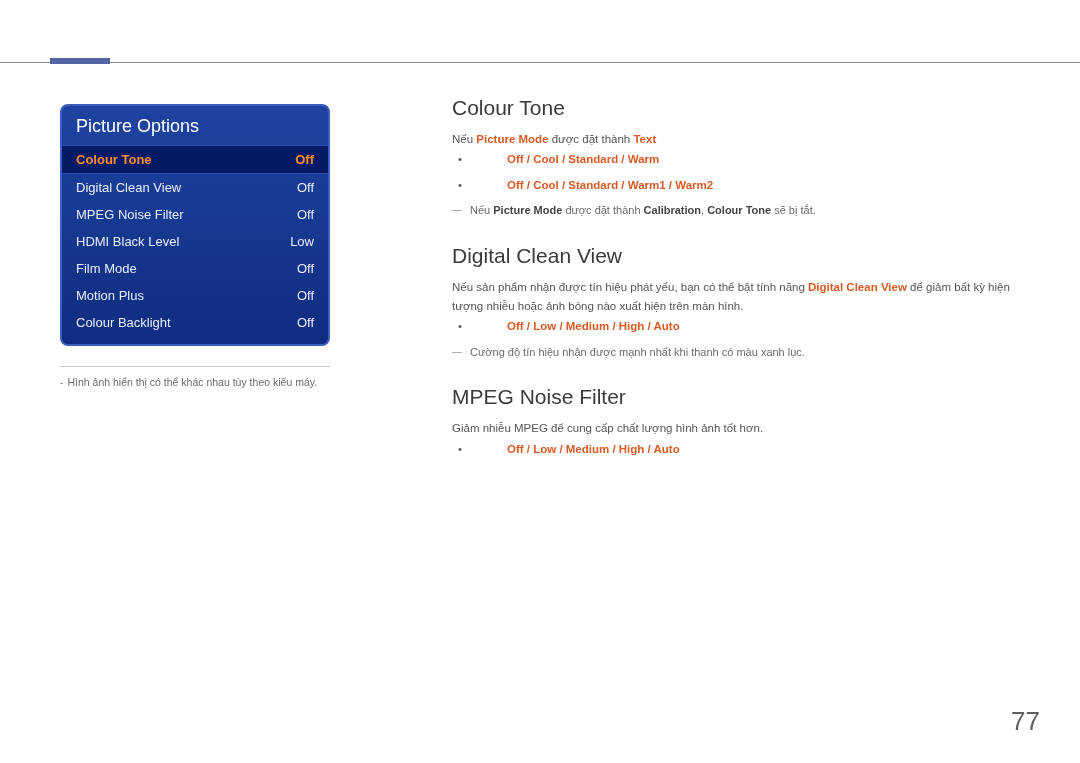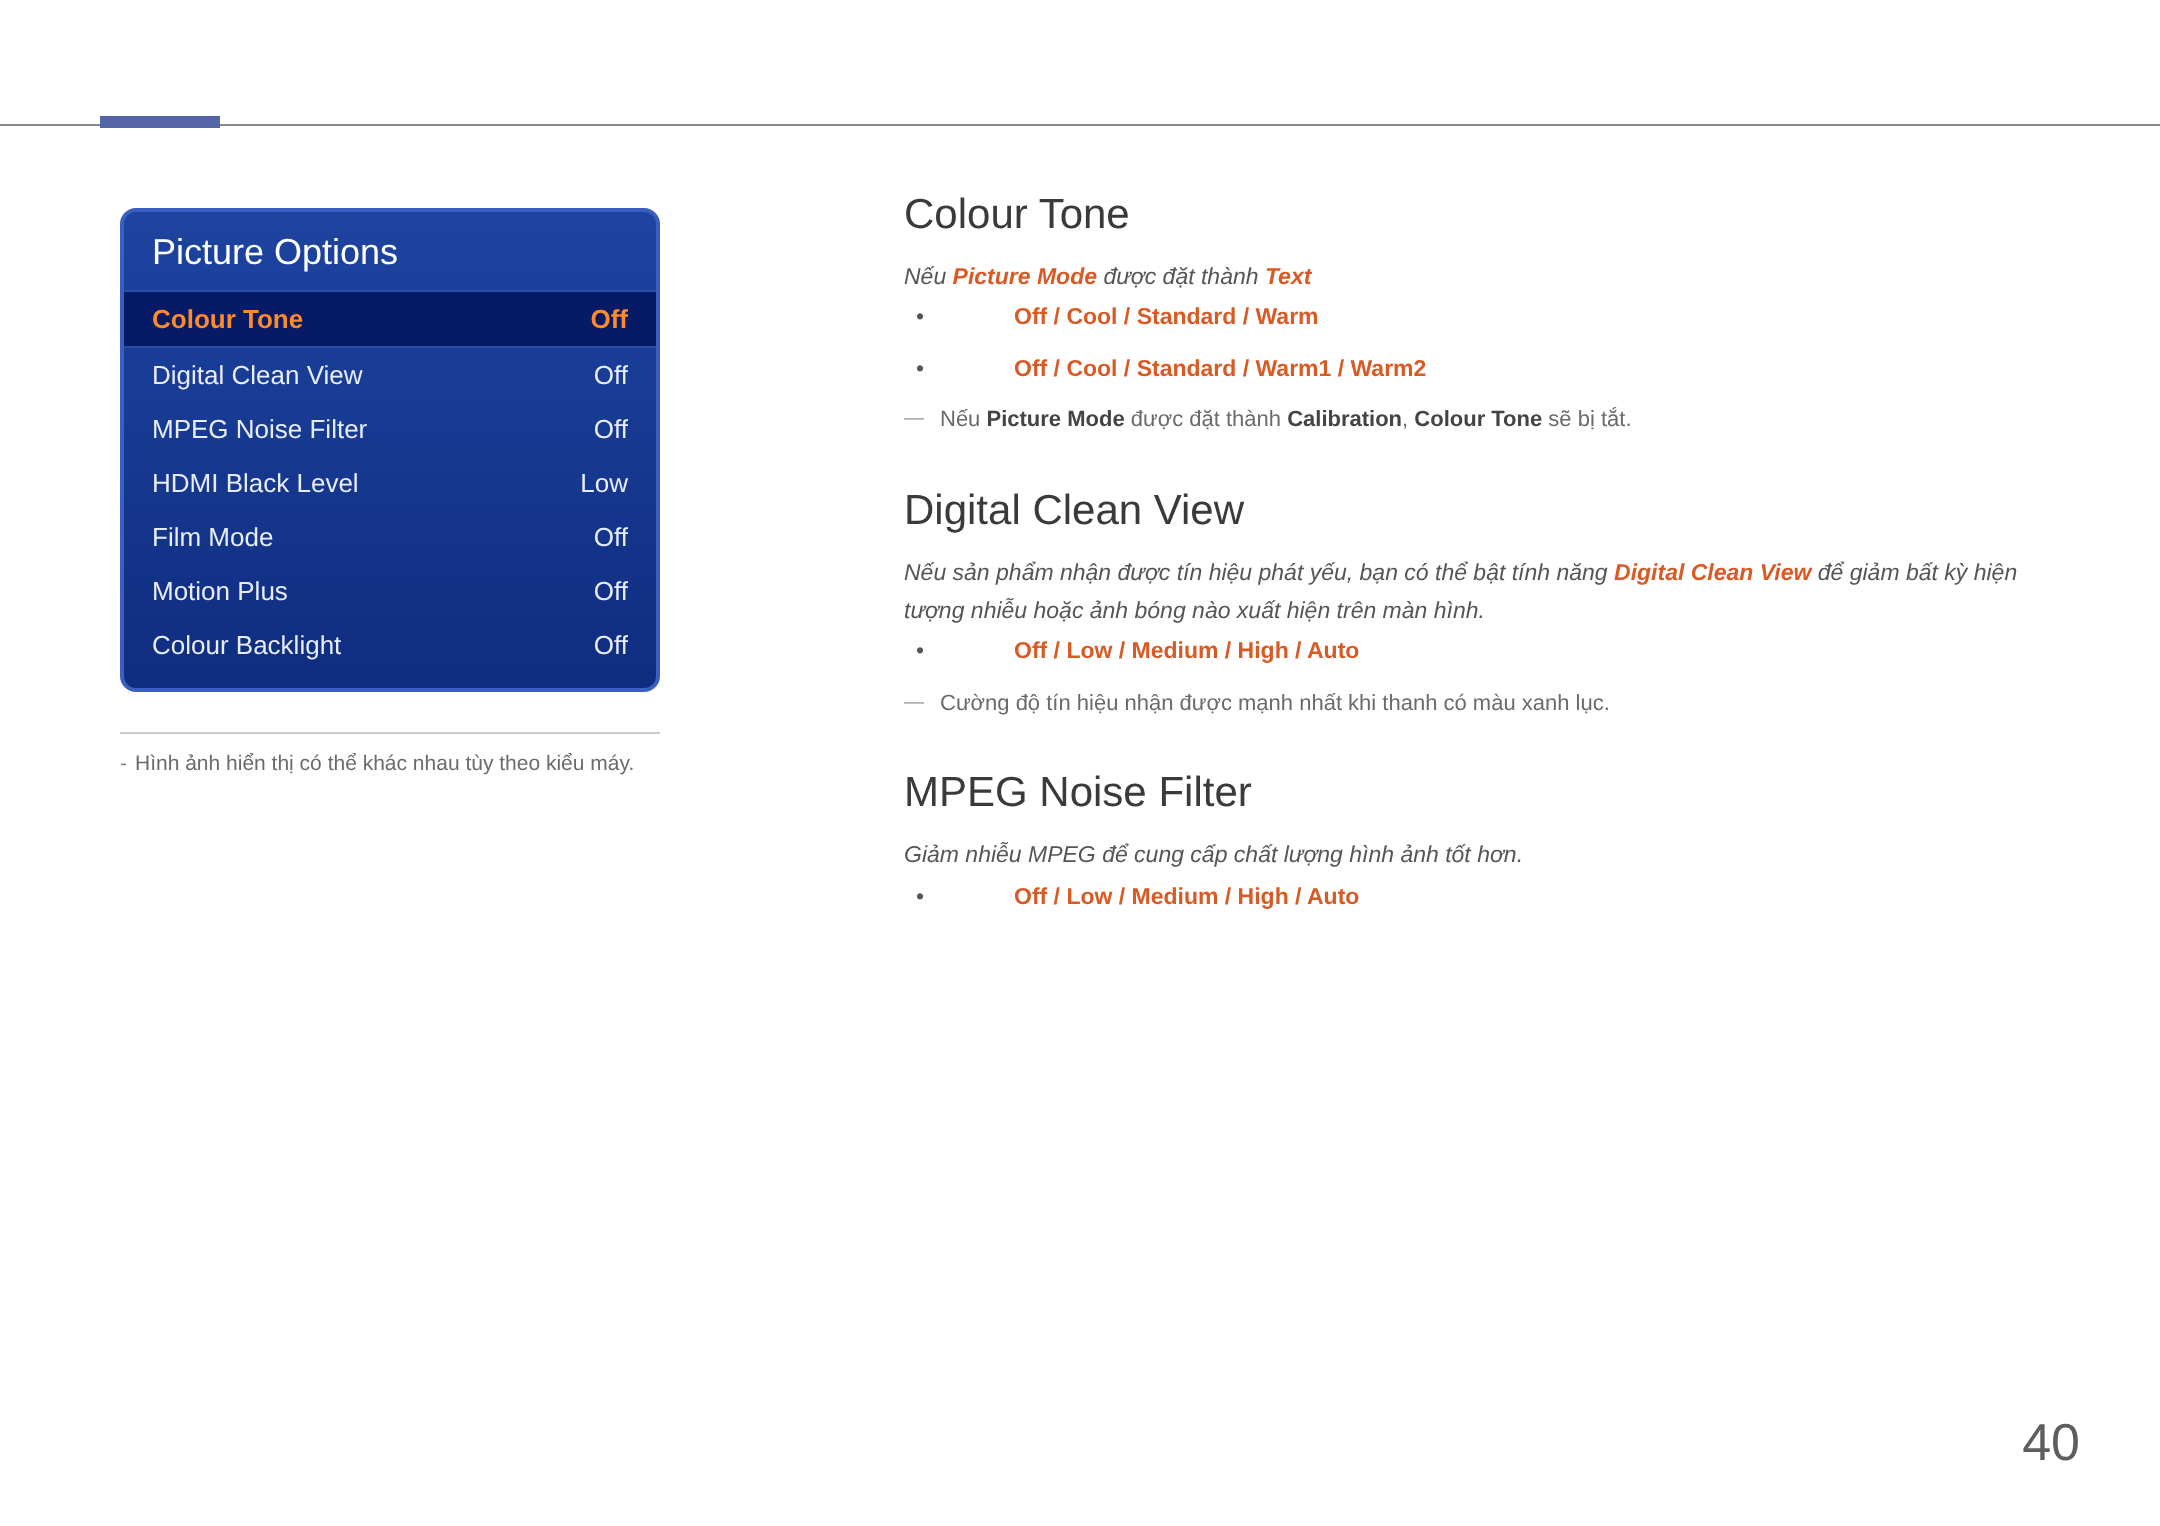--- a/index.html
+++ b/index.html
@@ -24,21 +24,21 @@
 
   .caption-rule { margin-top: 20px; height: 1px; background: #ccc; width: 270px; }
   .caption { font-size: 10.5px; color: #6b6b6b; margin-top: 8px; line-height: 1.5; }
   .caption .dash { color: #888; margin-right: 4px; }
   .hl { color: #d85a24; font-weight: 700; }
   .bold { font-weight: 700; color: #444; }
 
   
   h2.sec { font-size: 21px; font-weight: 400; color: #3a3a3a; margin-bottom: 10px; margin-top: 0; }
   .sec-block { margin-bottom: 24px; }
-  .para { font-size: 11.5px; color: #555; line-height: 1.6; margin-bottom: 2px; font-style: italic; }
+  .para { font-size: 11.5px; color: #555; line-height: 1.6; margin-bottom: 2px; }
   ul.opts { list-style: none; margin: 2px 0 6px 0; }
   ul.opts li { font-size: 11.5px; color: #555; padding-left: 18px; position: relative; line-height: 1.7; }
   ul.opts li::before { content: "•"; position: absolute; left: 6px; color: #555; }
   .opt-hl { color: #d85a24; font-weight: 700; margin-left: 37px; }
   .note-line { font-size: 11px; color: #6a6a6a; line-height: 1.7; padding-left: 18px; position: relative; }
   .note-line::before { content: "―"; position: absolute; left: 0; top: 0; color: #9a9a9a; font-size: 10px; }
 
   .page-num { position: absolute; bottom: 26px; right: 40px; font-size: 26px; color: #5e5e5e; font-weight: 300; }
 </style>
 </head>
@@ -120,14 +120,14 @@
     <div class="sec-block">
       <h2 class="sec">MPEG Noise Filter</h2>
       <div class="para">Giảm nhiễu MPEG để cung cấp chất lượng hình ảnh tốt hơn.</div>
       <ul class="opts">
         <li><span class="opt-hl">Off / Low / Medium / High / Auto</span></li>
       </ul>
     </div>
 
   </div>
 
-  <div class="page-num">40</div>
+  <div class="page-num">77</div>
 </div>
 
 </body></html>

